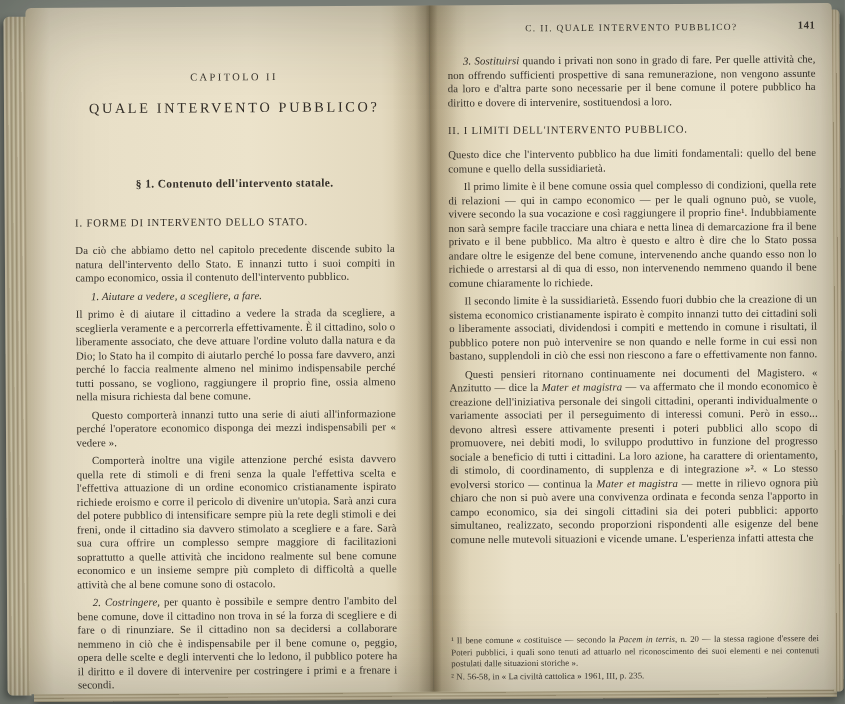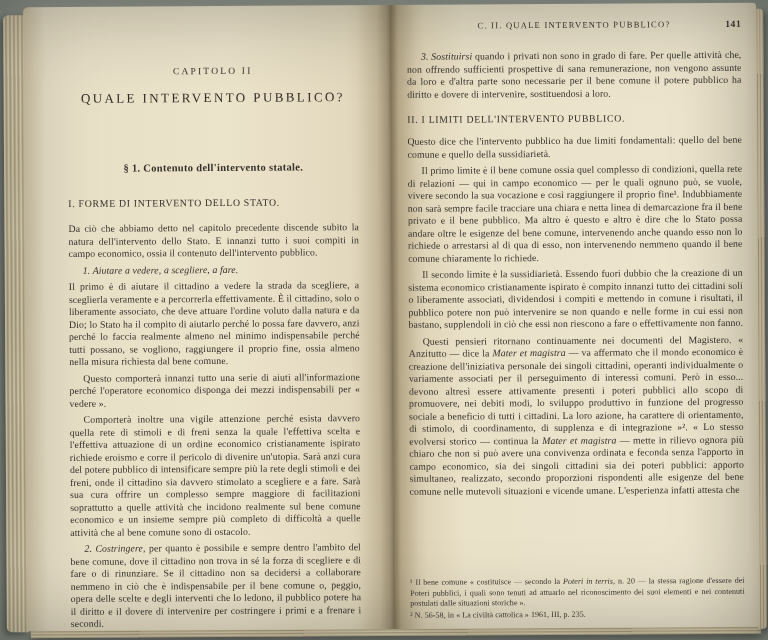--- a/index.html
+++ b/index.html
@@ -90,21 +90,21 @@
           <p class="para"><span class="it">3. Sostituirsi</span><span> quando i privati non sono in grado di fare. Per quelle attività che, non offrendo sufficienti prospettive di sana remunerazione, non vengono assunte da loro e d'altra parte sono necessarie per il bene comune il potere pubblico ha diritto e dovere di intervenire, sostituendosi a loro.</span></p>
 
           <div class="rp-subheading">II. I LIMITI DELL'INTERVENTO PUBBLICO.</div>
 
           <p class="para noindent">Questo dice che l'intervento pubblico ha due limiti fondamentali: quello del bene comune e quello della sussidiarietà.</p>
           <p class="para">Il primo limite è il bene comune ossia quel complesso di condizioni, quella rete di relazioni — qui in campo economico — per le quali ognuno può, se vuole, vivere secondo la sua vocazione e così raggiungere il proprio fine¹. Indubbiamente non sarà sempre facile tracciare una chiara e netta linea di demarcazione fra il bene privato e il bene pubblico. Ma altro è questo e altro è dire che lo Stato possa andare oltre le esigenze del bene comune, intervenendo anche quando esso non lo richiede o arrestarsi al di qua di esso, non intervenendo nemmeno quando il bene comune chiaramente lo richiede.</p>
           <p class="para">Il secondo limite è la sussidiarietà. Essendo fuori dubbio che la creazione di un sistema economico cristianamente ispirato è compito innanzi tutto dei cittadini soli o liberamente associati, dividendosi i compiti e mettendo in comune i risultati, il pubblico potere non può intervenire se non quando e nelle forme in cui essi non bastano, supplendoli in ciò che essi non riescono a fare o effettivamente non fanno.</p>
           <p class="para"><span>Questi pensieri ritornano continuamente nei documenti del Magistero. « Anzitutto — dice la </span><span class="it">Mater et magistra</span><span> — va affermato che il mondo economico è creazione dell'iniziativa personale dei singoli cittadini, operanti individualmente o variamente associati per il perseguimento di interessi comuni. Però in esso... devono altresì essere attivamente presenti i poteri pubblici allo scopo di promuovere, nei debiti modi, lo sviluppo produttivo in funzione del progresso sociale a beneficio di tutti i cittadini. La loro azione, ha carattere di orientamento, di stimolo, di coordinamento, di supplenza e di integrazione »². « Lo stesso evolversi storico — continua la </span><span class="it">Mater et magistra</span><span> — mette in rilievo ognora più chiaro che non si può avere una convivenza ordinata e feconda senza l'apporto in campo economico, sia dei singoli cittadini sia dei poteri pubblici: apporto simultaneo, realizzato, secondo proporzioni rispondenti alle esigenze del bene comune nelle mutevoli situazioni e vicende umane. L'esperienza infatti attesta che</span></p>
 
           <div class="footnotes">
-            <p class="footnote"><span>¹ Il bene comune « costituisce — secondo la </span><span class="it">Poteri in terris</span><span>, n. 20 — la stessa ragione d'essere dei Poteri pubblici, i quali sono tenuti ad attuarlo nel riconoscimento dei suoi elementi e nei contenuti postulati dalle situazioni storiche ».</span></p>
+            <p class="footnote"><span>¹ Il bene comune « costituisce — secondo la </span><span class="it">Pacem in terris</span><span>, n. 20 — la stessa ragione d'essere dei Poteri pubblici, i quali sono tenuti ad attuarlo nel riconoscimento dei suoi elementi e nei contenuti postulati dalle situazioni storiche ».</span></p>
             <p class="footnote"><span>² N. 56-58, in « La civiltà cattolica » 1961, III, p. 235.</span></p>
           </div>
         </div>
       </div>
 
       <div class="gutter"></div>
     </div>
 
   </div>
 </div>

